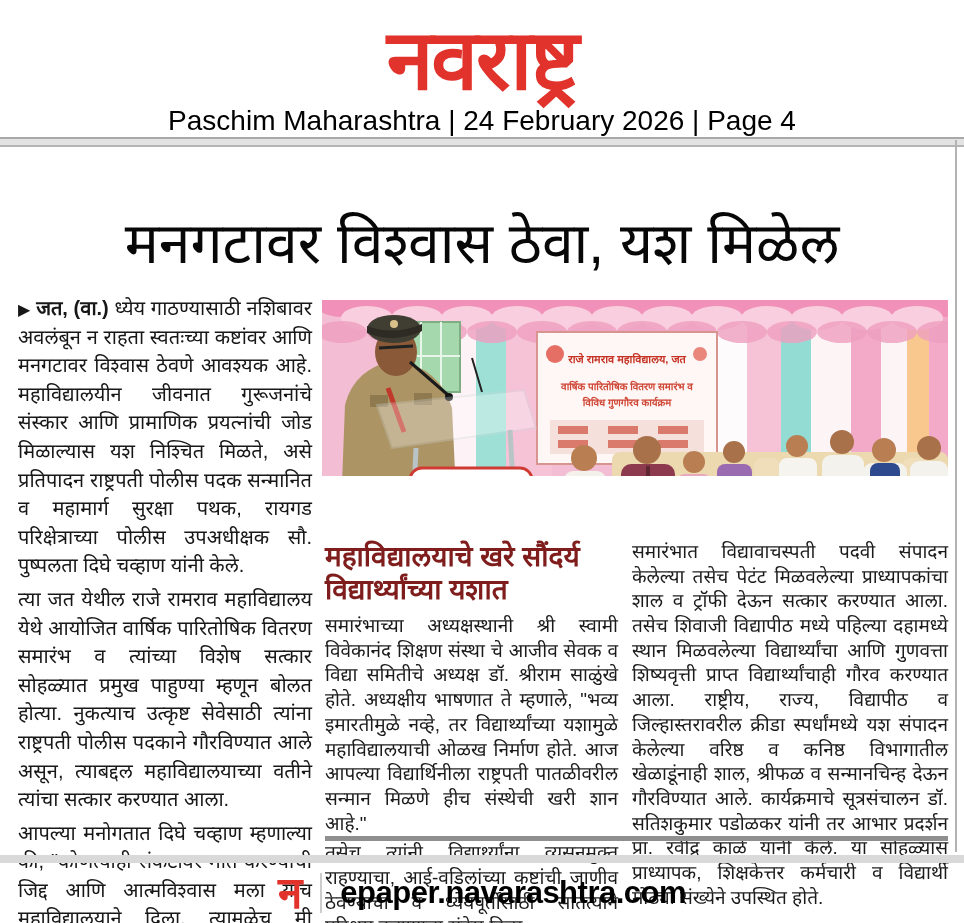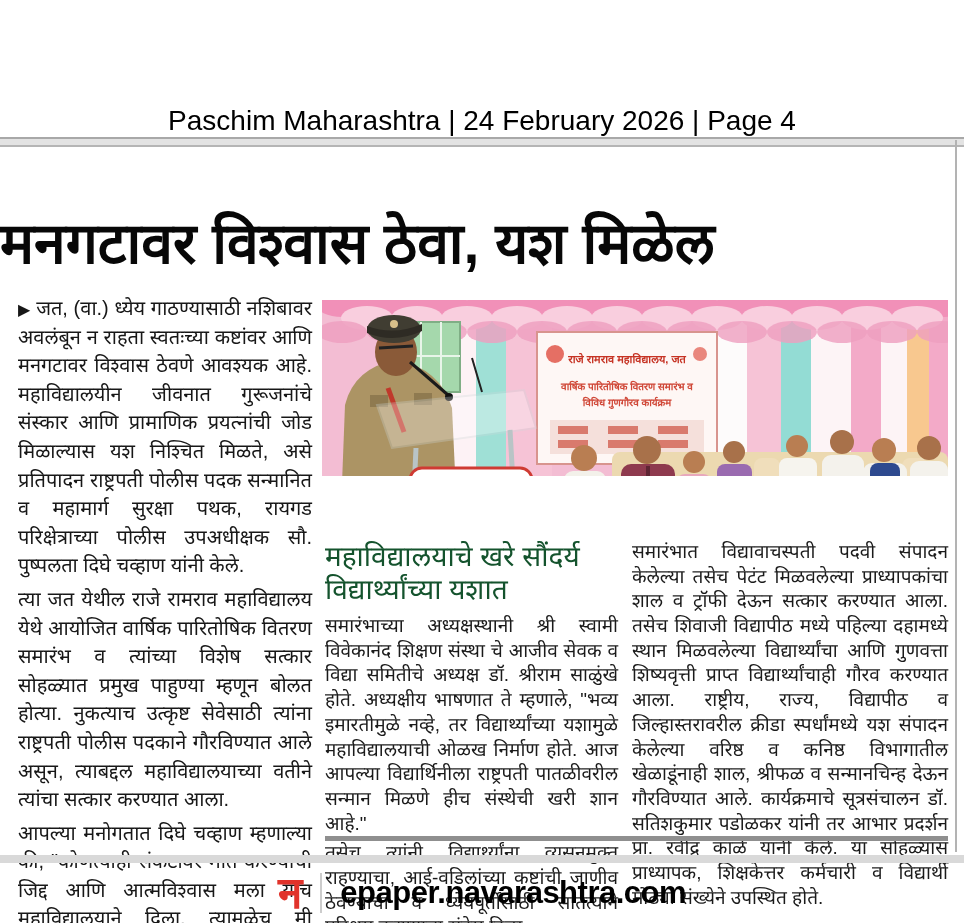--- a/index.html
+++ b/index.html
@@ -24,43 +24,43 @@
     background:#e3e3e3; border-top:2px solid #a8a8a8; border-bottom:2px solid #b5b5b5;
   }
   
   .kicker {
     position:absolute; top:156px; left:18px; width:928px;
     font-size:33px; font-weight:700; line-height:1.25; color:#0c0c0c;
     text-align:justify; text-align-last:justify;
   }
   .headline {
     position:absolute; top:211px; left:0; width:964px;
-    font-size:57px; font-weight:700; line-height:1.15; color:#070707;
+    text-align:center; font-size:57px; font-weight:400; line-height:1.15; color:#070707;
   }
   
   .col-left {
     position:absolute; top:294px; left:18px; width:294px;
     font-size:20px; line-height:1.43; text-align:justify; color:#171717;
   }
   .col-left p { margin-bottom:5px; }
-  .lead-loc { font-weight:400; }
+  .lead-loc { font-weight:700; }
   .lead-marker { font-size:16px; }
 
   .photo-frame {
     position:absolute; top:300px; left:322px; width:626px; height:176px;
     background:#f4c6d8; overflow:hidden;
   }
   .col-mid {
     position:absolute; top:540px; left:325px; width:293px;
   }
   .col-right {
     position:absolute; top:540px; left:632px; width:316px;
   }
   .subhead {
-    font-size:28px; font-weight:400; line-height:1.18; color:#14532d; margin-bottom:8px;
+    font-size:28px; font-weight:700; line-height:1.18; color:#7f1d1d; margin-bottom:8px;
   }
   .col-right .subhead { font-size:31px; margin-bottom:6px; }
   .body-copy { font-size:19px; line-height:1.3; text-align:justify; color:#1a1a1a; }
   .body-copy p { margin-bottom:5px; }
 
   
   .rule-dark  { position:absolute; top:836px; left:325px; width:623px; height:5px; background:#8f8f8f; }
   .rule-light { position:absolute; top:855px; left:0; width:964px; height:8px; background:#d9d9d9; }
   .edge-line  { position:absolute; top:140px; left:955px; width:2px; height:712px; background:#b3b3b3; }
 
@@ -73,20 +73,21 @@
   .footer-sep  { width:2px; height:40px; background:#cccccc; }
   .footer-url  { font-size:31px; font-weight:700; color:#000000; letter-spacing:-0.5px; }
 
   svg text { font-family:"Liberation Sans", sans-serif; }
 </style>
 </head>
 <body>
 
 <div class="page">
 
+  <div class="masthead-logo">नवराष्ट्र</div>
   <div class="masthead-dateline">Paschim Maharashtra | 24 February 2026 | Page 4</div>
   <div class="top-rule"></div>
 
   <h1 class="headline">मनगटावर विश्वास ठेवा, यश मिळेल</h1>
 
   <div class="col-left">
     <p><span class="lead-marker">▶</span> <span class="lead-loc">जत, (वा.)</span> <span>ध्येय गाठण्यासाठी नशिबावर अवलंबून न राहता स्वतःच्या कष्टांवर आणि मनगटावर विश्वास ठेवणे आवश्यक आहे. महाविद्यालयीन जीवनात गुरूजनांचे संस्कार आणि प्रामाणिक प्रयत्नांची जोड मिळाल्यास यश निश्चित मिळते, असे प्रतिपादन राष्ट्रपती पोलीस पदक सन्मानित व महामार्ग सुरक्षा पथक, रायगड परिक्षेत्राच्या पोलीस उपअधीक्षक सौ. पुष्पलता दिघे चव्हाण यांनी केले.</span></p>
     <p>त्या जत येथील राजे रामराव महाविद्यालय येथे आयोजित वार्षिक पारितोषिक वितरण समारंभ व त्यांच्या विशेष सत्कार सोहळ्यात प्रमुख पाहुण्या म्हणून बोलत होत्या. नुकत्याच उत्कृष्ट सेवेसाठी त्यांना राष्ट्रपती पोलीस पदकाने गौरविण्यात आले असून, त्याबद्दल महाविद्यालयाच्या वतीने त्यांचा सत्कार करण्यात आला.</p>
     <p>आपल्या मनोगतात दिघे चव्हाण म्हणाल्या की, "कोणत्याही संकटावर मात करण्याची जिद्द आणि आत्मविश्वास मला याच महाविद्यालयाने दिला. त्यामुळेच मी राष्ट्रपती पदकापर्यंत मजल मारू शकले. विद्यार्थी मित्रांनो, महाविद्यालयीन जीवनातील संस्कार हीच आयुष्याच्या यशाची खरी पायाभरणी असते."</p>
   </div>

